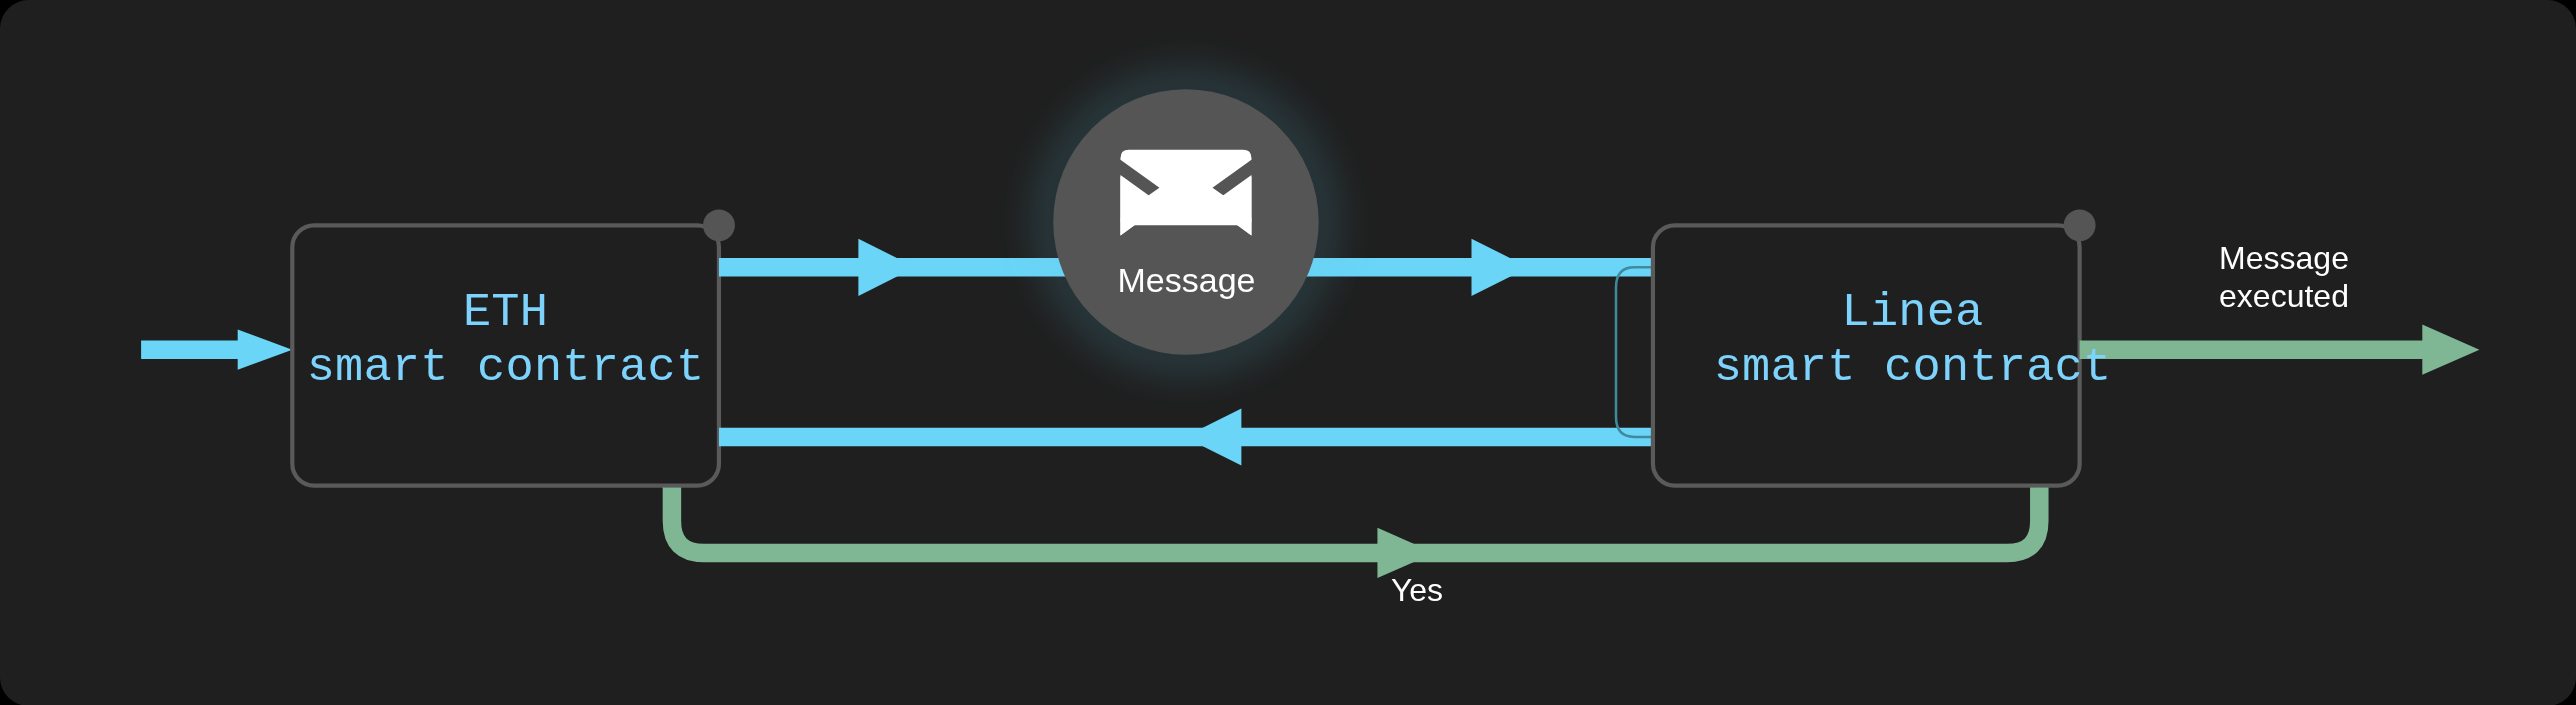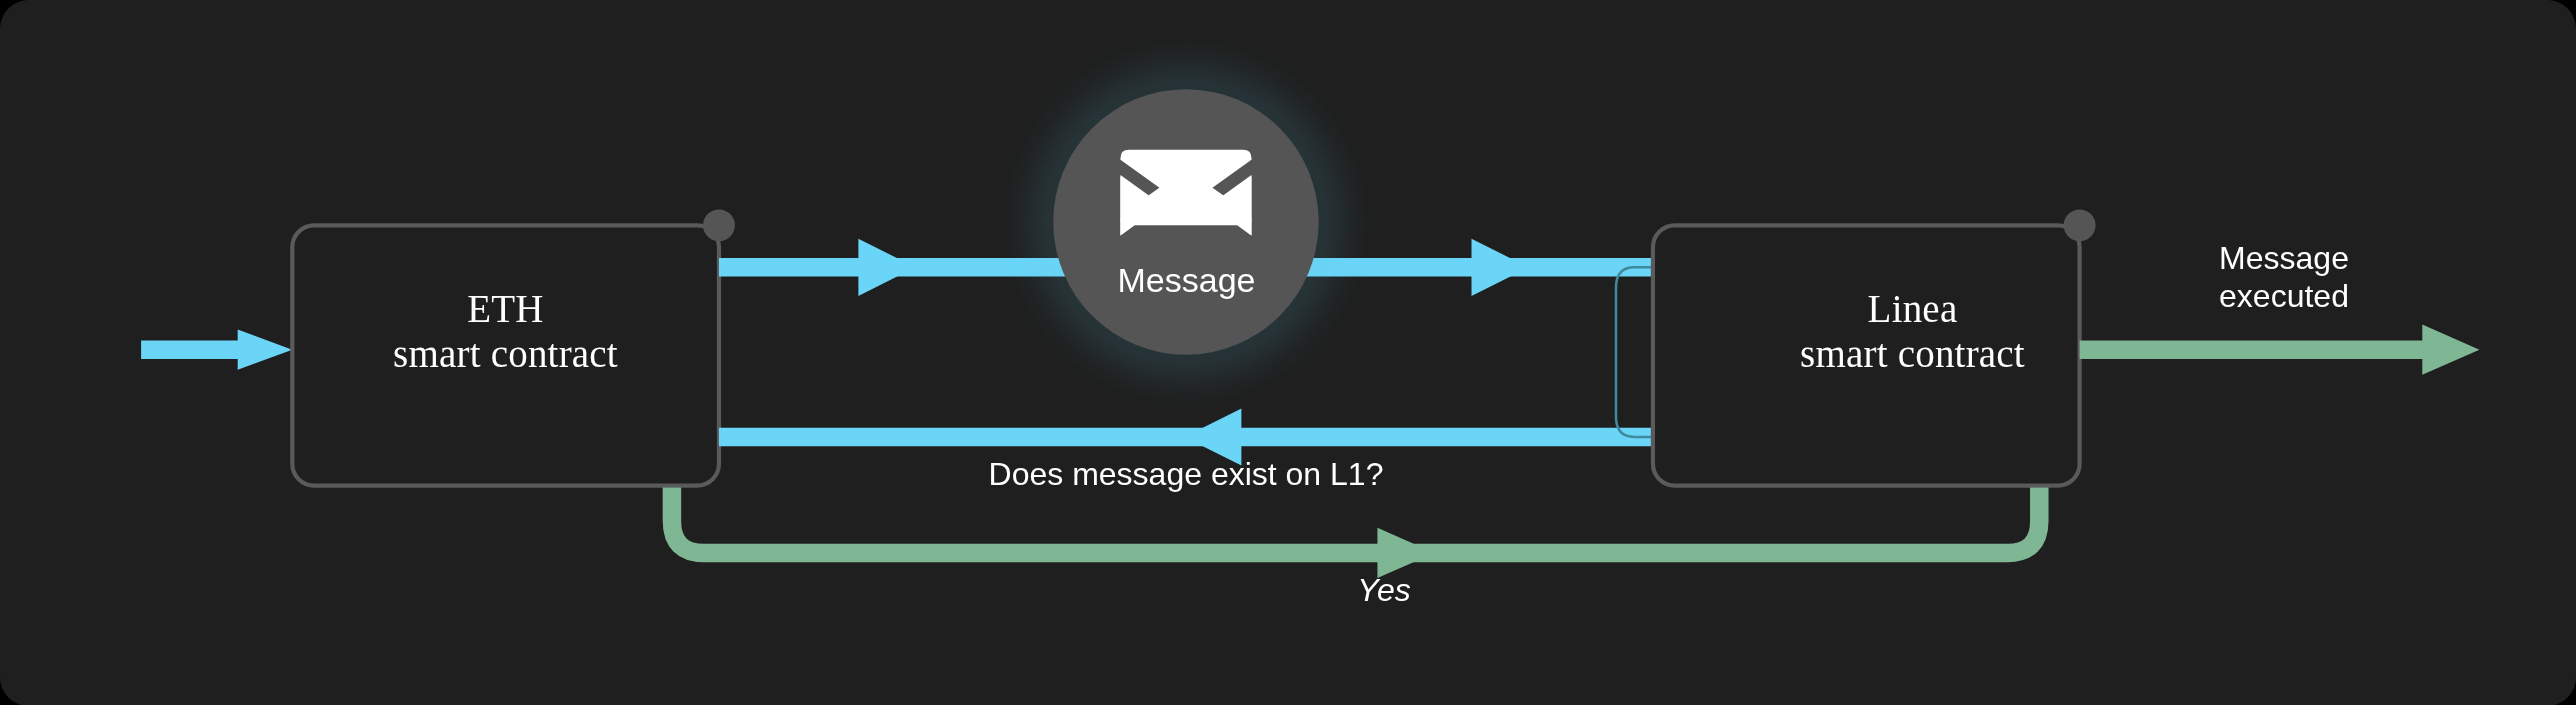--- a/index.html
+++ b/index.html
@@ -25,23 +25,23 @@
   #diagram-svg {
     position: absolute;
     left: 0;
     top: 0;
     width: 2576px;
     height: 706px;
     display: block;
   }
   .node-label {
     position: absolute;
-    color: #ffffff;
-    font-family: Liberation Serif, serif;
-    font-size: 39px;
+    color: #7dd3fc;
+    font-family: Liberation Mono, monospace;
+    font-size: 47px;
     line-height: 1.16;
     letter-spacing: 0.2px;
     text-align: center;
     white-space: pre-line;
     pointer-events: none;
   }
   .edge-label {
     position: absolute;
     color: #ffffff;
     font-family: "Liberation Sans", sans-serif;
@@ -144,21 +144,20 @@
   </svg>
 
   <div class="node-label" style="left:292px; top:286px; width:427px;">ETH
 smart contract</div>
 
   <div class="node-label" style="left:1699px; top:286px; width:427px;">Linea
 smart contract</div>
 
   <div class="circle-label" style="left:1052px; top:260px; width:269px;">Message</div>
 
-  <div class="edge-label" style="left:850px; top:455px; width:672px;">Does message exist on L1?</div>
 
-  <div class="edge-label" style="left:1300px; top:571px; width:168px;font-style:italic;">Yes</div>
+  <div class="edge-label" style="left:1333px; top:571px; width:168px;">Yes</div>
 
   <div class="edge-label" style="left:2133px; top:239px; width:302px;">Message
 executed</div>
 
 </div>
 
 
 </body></html>

